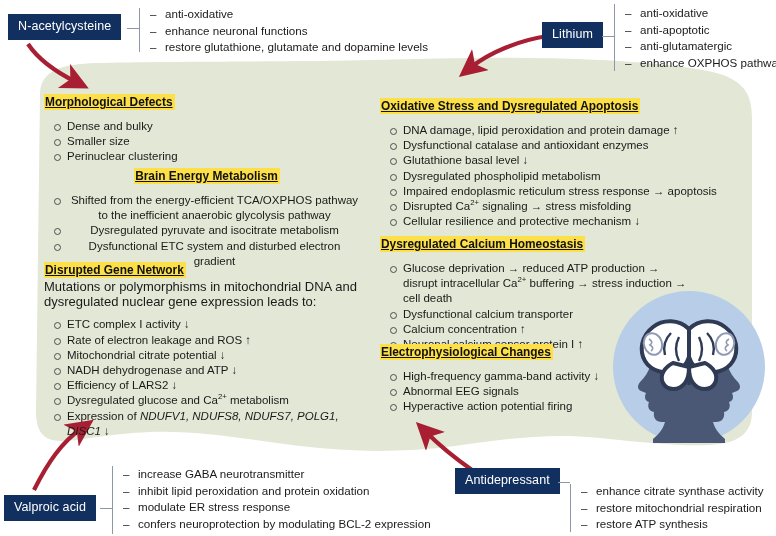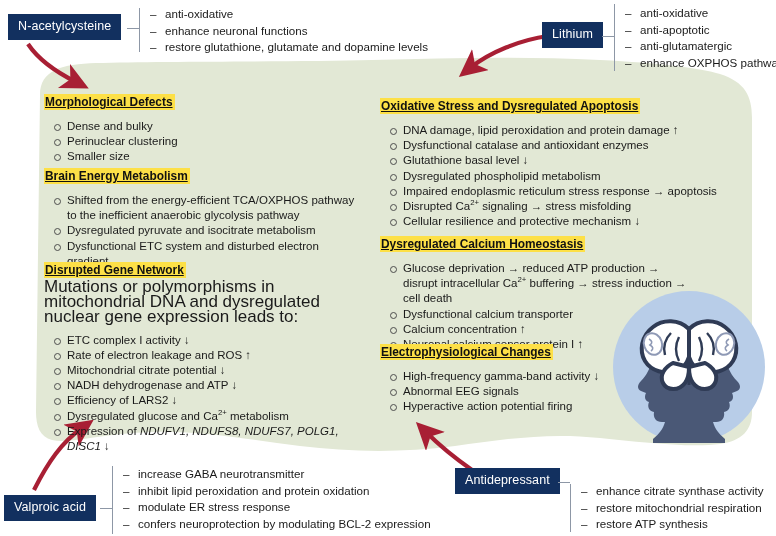--- a/index.html
+++ b/index.html
@@ -79,21 +79,21 @@
     background: #fde047;
     font-weight: bold;
     font-size: 11.9px;
     line-height: 14px;
     text-decoration: underline;
     padding: 1px 2px 1px 1px;
     margin-bottom: 1px;
     color: #111111;
   }
   .lead {
-    font-size: 17px;
+    font-size: 13px;
     line-height: 15.2px;
     color: #1a1a1a;
     display: block;
   }
   ul.olist {
     list-style: none;
     margin: 8px;
     padding: 0;
   }
   ul.olist > li {
@@ -255,26 +255,26 @@
     <span class="ditem">anti-oxidative</span>
     <span class="ditem">anti-apoptotic</span>
     <span class="ditem">anti-glutamatergic</span>
     <span class="ditem">enhance OXPHOS pathway</span>
   </div>
 
   <div class="panel" style="left:44px; top:92px; width:320px;">
     <span class="sect-title">Morphological Defects</span>
     <ul class="olist">
       <li>Dense and bulky</li>
+      <li>Smaller size</li>
       <li>Perinuclear clustering</li>
-      <li>Smaller size</li>
-    </ul>
-  </div>
-
-  <div class="panel" style="left:44px; top:166px; width:326px;">
+    </ul>
+  </div>
+
+  <div class="panel" style="left:44px; top:166px; width:326px;text-align:center;">
     <span class="sect-title">Brain Energy Metabolism</span>
     <ul class="olist">
       <li>Shifted from the energy-efficient TCA/OXPHOS pathway to the inefficient anaerobic glycolysis pathway</li>
       <li>Dysregulated pyruvate and isocitrate metabolism</li>
       <li>Dysfunctional ETC system and disturbed electron gradient</li>
     </ul>
   </div>
 
   <div class="panel" style="left:44px; top:260px; width:330px;">
     <span class="sect-title">Disrupted Gene Network</span>

